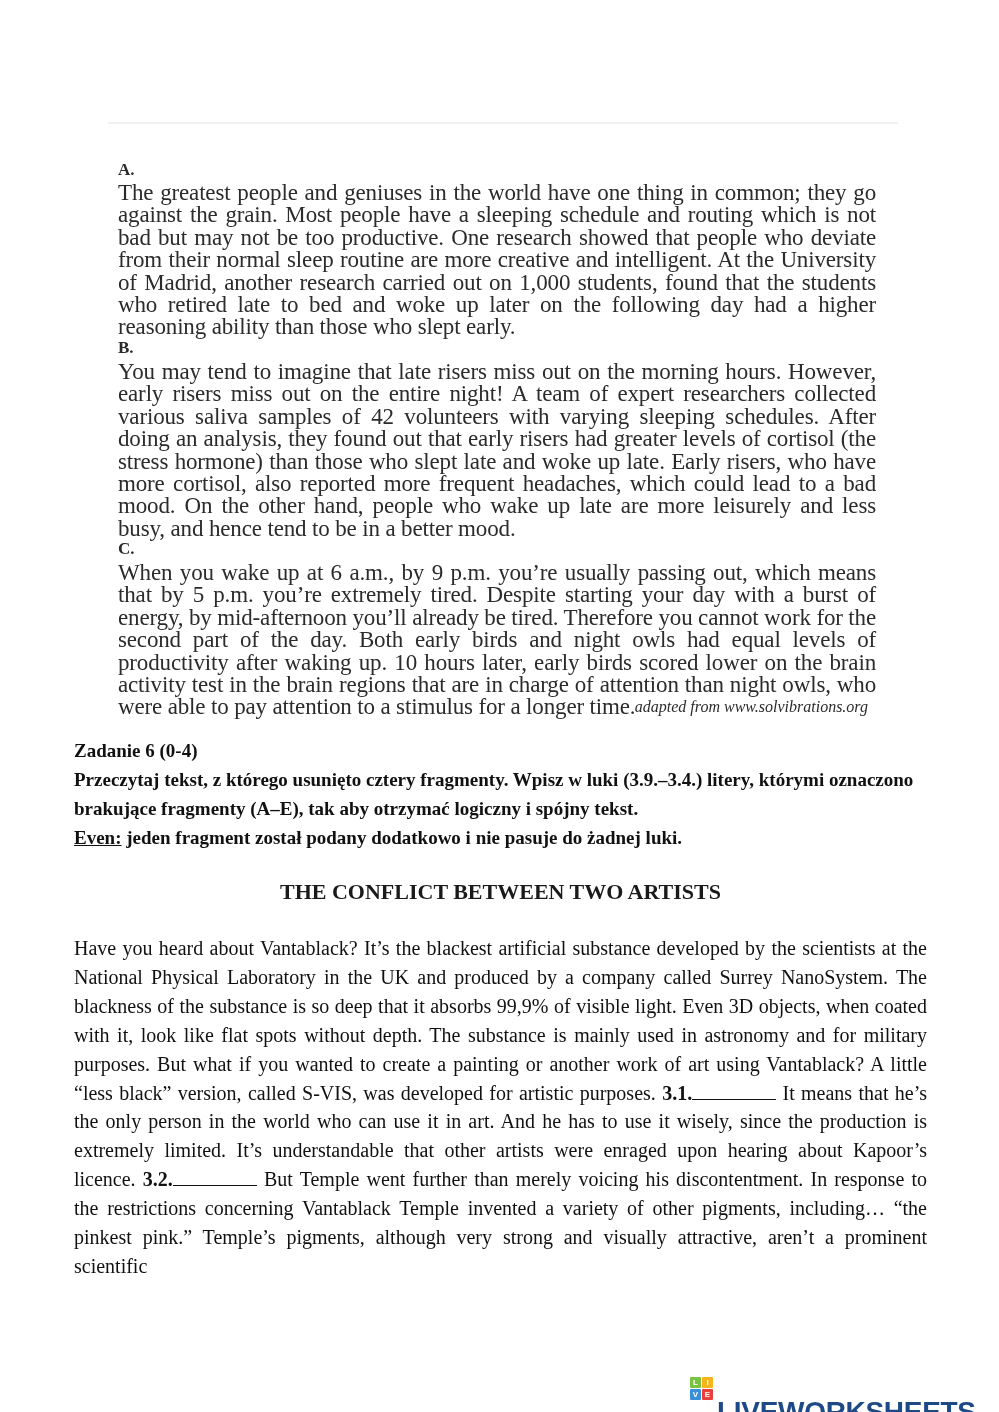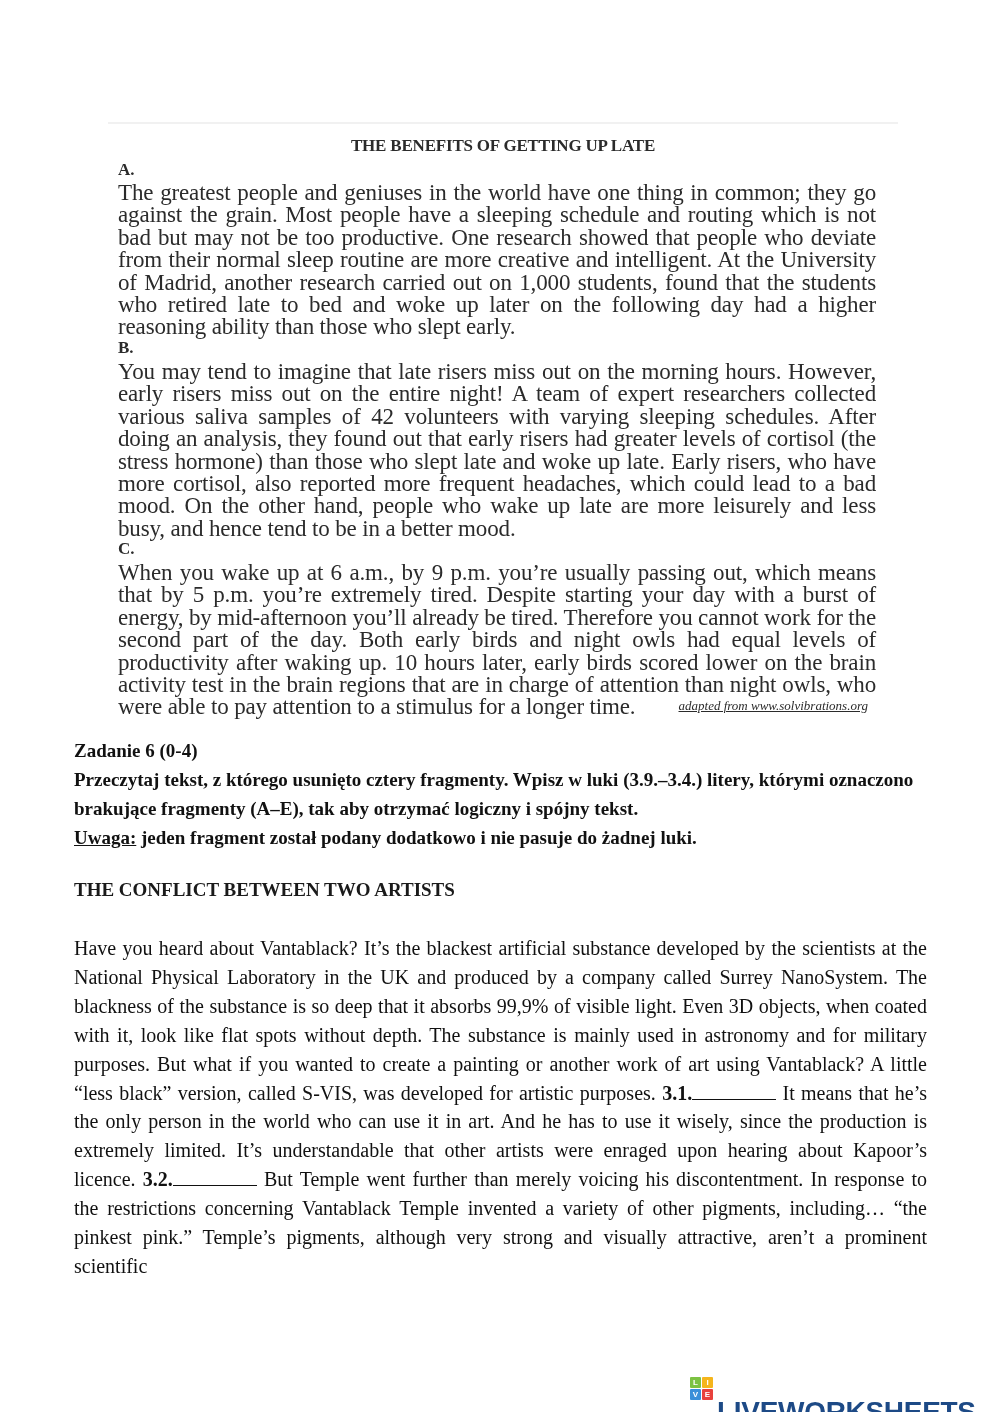--- a/index.html
+++ b/index.html
@@ -11,68 +11,67 @@
     .scan-topline { position: absolute; left: 0; top: 0; width: 790px; height: 2px; background: #f1f1f1; }
     .scan-title {
       position: absolute; left: 0; width: 790px; top: 14px; text-align: center;
       font-weight: bold; font-size: 17px; letter-spacing: -0.2px;
     }
     .sect-letter { position: absolute; left: 10px; font-weight: bold; font-size: 17px; }
     .sect-body {
       position: absolute; left: 10px; width: 758px; font-size: 23px; line-height: 22.4px;
       text-align: justify; letter-spacing: -0.15px;
     }
-    .source { position: absolute; right: 30px; top: 576px; font-style: italic; font-size: 13px; text-decoration: underline; }
+    .source { position: absolute; right: 30px; top: 576px; font-style: italic; font-size: 16px; }
 
     .task { position: absolute; left: 74px; top: 736px; width: 860px; font-family: "Liberation Serif", serif; color: #111; }
     .task-heading { font-weight: bold; font-size: 19px; line-height: 29px; }
     .task-instr { font-weight: bold; font-size: 19px; line-height: 29px; }
     .task-note-label { text-decoration: underline; }
 
     .art-title {
-      position: absolute; left: 74px; width: 853px; top: 879px; 
-      font-family: "Liberation Serif", serif; font-weight: bold; font-size: 19px;
+      position: absolute; left: 74px; width: 853px; top: 879px; text-align: center;
+      font-family: "Liberation Serif", serif; font-weight: bold; font-size: 22px;
     }
     .art-body {
       position: absolute; left: 74px; top: 934px; width: 853px;
       font-family: "Liberation Serif", serif; font-size: 20px; line-height: 28.9px;
       text-align: justify; color: #111;
     }
     .gap-num { font-weight: bold; }
     .gap { display: inline-block; width: 84px; border-bottom: 1.5px solid #111; height: 17px; vertical-align: baseline; cursor: text; }
 
     .logo { position: absolute; left: 690px; top: 1374px; height: 28px; display: flex; align-items: center; }
     .logo-grid { display: grid; grid-template-columns: 11px 11px; grid-template-rows: 11px 11px; gap: 1px; margin-right: 4px; }
     .logo-cell { font-family: "Liberation Sans", sans-serif; font-weight: bold; font-size: 8px; color: #fff; display: flex; align-items: center; justify-content: center; border-radius: 1px; }
     .logo-text { font-family: "Liberation Sans", sans-serif; font-weight: bold; font-size: 28px; letter-spacing: -0.3px; margin-top: 48px; }
   </style>
 </head>
 <body>
 
 <div class="scan">
   <div class="scan-topline"></div>
-  <div class="scan-title">THE BENEFITS OF GETTING UP LATE</div>
 
   <div class="sect-letter" style="top:38px">A.</div>
   <div class="sect-body" style="top:60px">The greatest people and geniuses in the world have one thing in common; they go against the grain. Most people have a sleeping schedule and routing which is not bad but may not be too productive. One research showed that people who deviate from their normal sleep routine are more creative and intelligent. At the University of Madrid, another research carried out on 1,000 students, found that the students who retired late to bed and woke up later on the following day had a higher reasoning ability than those who slept early.</div>
 
   <div class="sect-letter" style="top:216px">B.</div>
   <div class="sect-body" style="top:239px">You may tend to imagine that late risers miss out on the morning hours. However, early risers miss out on the entire night! A team of expert researchers collected various saliva samples of 42 volunteers with varying sleeping schedules. After doing an analysis, they found out that early risers had greater levels of cortisol (the stress hormone) than those who slept late and woke up late. Early risers, who have more cortisol, also reported more frequent headaches, which could lead to a bad mood. On the other hand, people who wake up late are more leisurely and less busy, and hence tend to be in a better mood.</div>
 
   <div class="sect-letter" style="top:417px">C.</div>
   <div class="sect-body" style="top:440px">When you wake up at 6 a.m., by 9 p.m. you’re usually passing out, which means that by 5 p.m. you’re extremely tired. Despite starting your day with a burst of energy, by mid-afternoon you’ll already be tired. Therefore you cannot work for the second part of the day. Both early birds and night owls had equal levels of productivity after waking up. 10 hours later, early birds scored lower on the brain activity test in the brain regions that are in charge of attention than night owls, who were able to pay attention to a stimulus for a longer time.</div>
 
   <div class="source">adapted from www.solvibrations.org</div>
 </div>
 
 <div class="task">
   <div class="task-heading">Zadanie 6 (0-4)</div>
   <div class="task-instr">
     <span>Przeczytaj tekst, z którego usunięto cztery fragmenty. Wpisz w luki (3.9.–3.4.) litery, którymi oznaczono brakujące fragmenty (A–E), tak aby otrzymać logiczny i spójny tekst.</span><br>
-    <span class="task-note-label">Uwaga:</span><span> jeden fragment został podany dodatkowo i nie pasuje do żadnej luki.</span>
+    <span class="task-note-label">Even:</span><span> jeden fragment został podany dodatkowo i nie pasuje do żadnej luki.</span>
   </div>
 </div>
 
 <div class="art-title">THE CONFLICT BETWEEN TWO ARTISTS</div>
 
 <div class="art-body">
   <span>Have you heard about Vantablack? It’s the blackest artificial substance developed by the scientists at the National Physical Laboratory in the UK and produced by a company called Surrey NanoSystem. The blackness of the substance is so deep that it absorbs 99,9% of visible light. Even 3D objects, when coated with it, look like flat spots without depth. The substance is mainly used in astronomy and for military purposes. But what if you wanted to create a painting or another work of art using Vantablack? A little “less black” version, called S-VIS, was developed for artistic purposes. </span><span class="gap-num">3.1.</span><span class="gap"></span><span> It means that he’s the only person in the world who can use it in art. And he has to use it wisely, since the production is extremely limited. It’s understandable that other artists were enraged upon hearing about Kapoor’s licence. </span><span class="gap-num">3.2.</span><span class="gap"></span><span> But Temple went further than merely voicing his discontentment. In response to the restrictions concerning Vantablack Temple invented a variety of other pigments, including… “the pinkest pink.” Temple’s pigments, although very strong and visually attractive, aren’t a prominent scientific</span>
 </div>
 
 <div class="logo">

